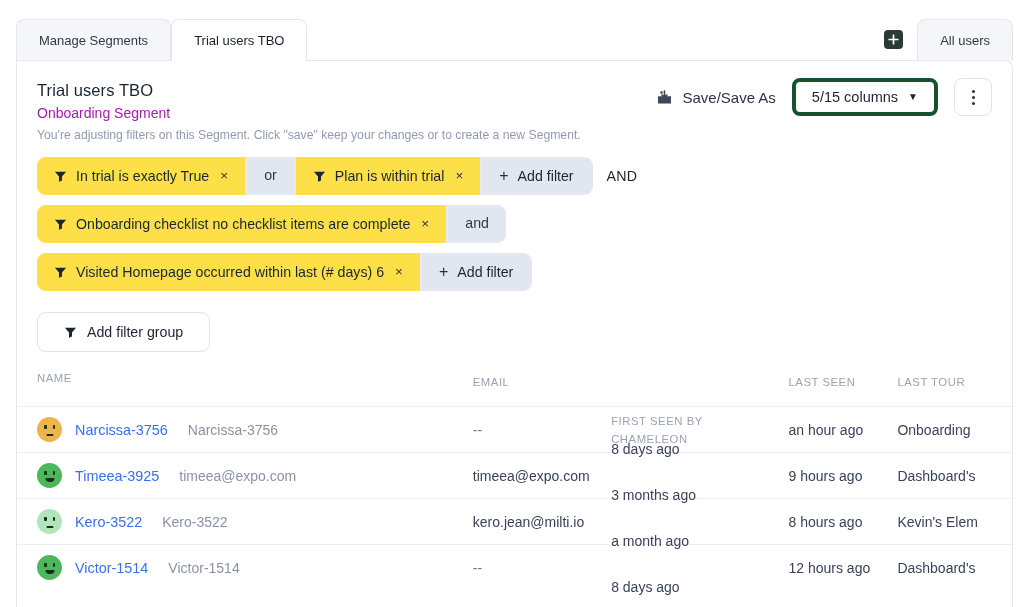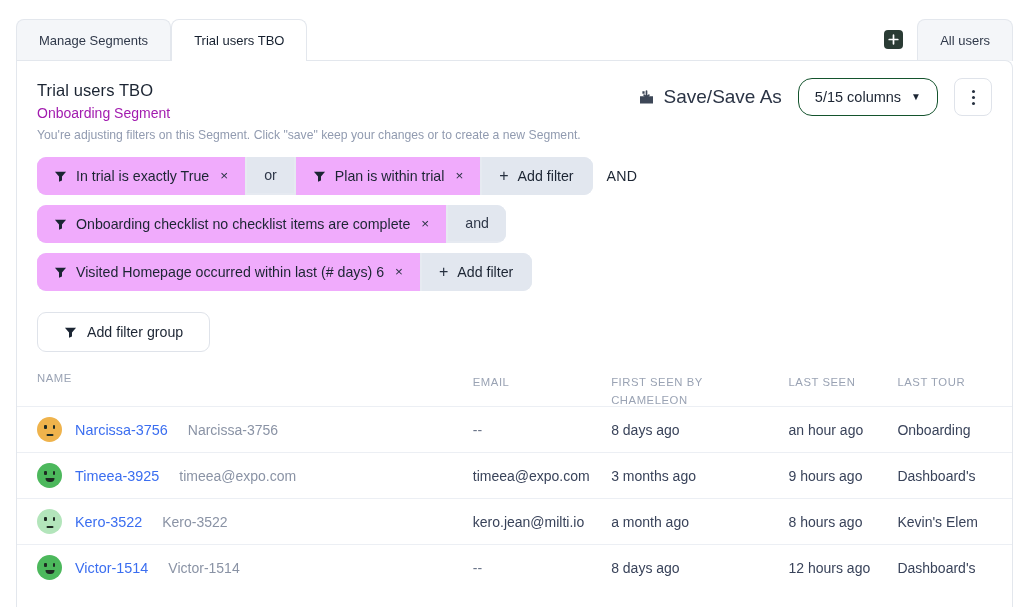--- a/index.html
+++ b/index.html
@@ -142,32 +142,32 @@
     right: 20px;
     top: 17px;
     display: flex;
     align-items: center;
     gap: 16px;
   }
   .save-action {
     display: flex;
     align-items: center;
     gap: 9px;
-    font-size: 19px;
+    font-size: 15px;
     color: #2b3445;
     cursor: pointer;
   }
   .save-action svg { display: block; }
 
   .columns-select {
     height: 38px;
     box-sizing: border-box;
     padding: 0 16px;
-    border: 1px solid #14532d;
-    border-radius: 14px;
+    border: 4px solid #14532d;
+    border-radius: 8px;
     background: #ffffff;
     display: flex;
     align-items: center;
     gap: 10px;
     font-size: 14.5px;
     color: #1b2432;
     cursor: pointer;
     white-space: nowrap;
   }
   .caret { font-size: 10px; line-height: 1; color: #1b2432; }
@@ -205,21 +205,21 @@
   }
   .filter-group {
     display: flex;
     align-items: stretch;
     background: #e6eaf1;
     border-radius: 9px;
     overflow: hidden;
     gap: 2px;
   }
   .pill {
-    background: #f0abfc;
+    background: #fde047;
     height: 38px;
     box-sizing: border-box;
     display: flex;
     align-items: center;
     gap: 9px;
     padding: 0 17px;
     font-size: 14.2px;
     color: #1c2533;
     cursor: pointer;
     white-space: nowrap;
@@ -292,21 +292,21 @@
     box-sizing: border-box;
   }
   .trow.head {
     border-top: none;
     height: 34px;
     align-items: flex-start;
   }
   .cell { box-sizing: border-box; padding-right: 12px; }
   .c-name  { width: 478px; padding-left: 20px; display: flex; align-items: center; gap: 13px; }
   .c-email { width: 145px; }
-  .c-first { width: 186px; }
+  .c-first { width: 186px; margin-top: 39px; }
   .c-last  { width: 114px; }
   .c-tour  { width: 120px; overflow: hidden; white-space: nowrap; }
 
   .thlabel {
     font-size: 11.3px;
     letter-spacing: .55px;
     color: #9aa3b4;
     text-transform: uppercase;
   }
   .c-name.head-pad { padding-left: 20px; }

